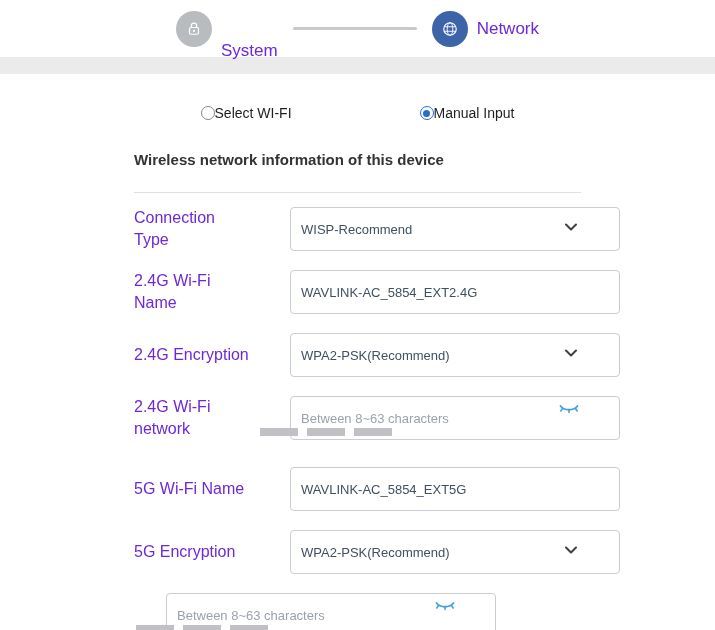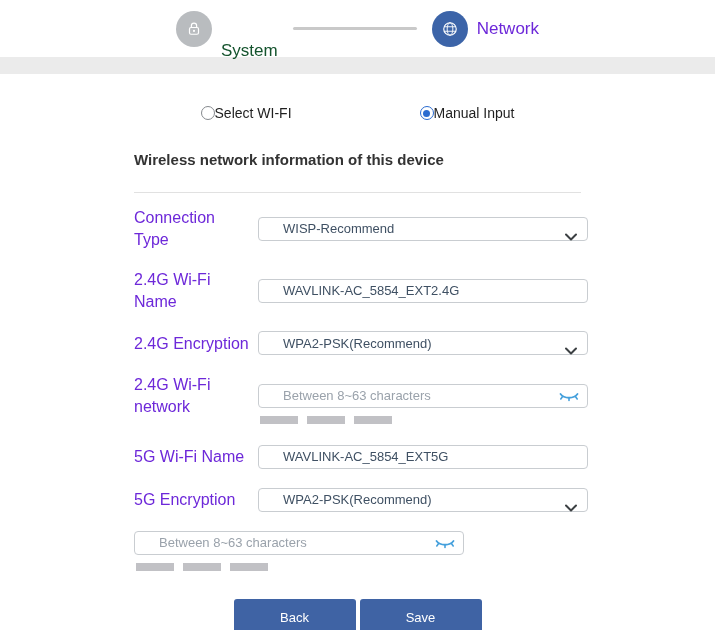--- a/index.html
+++ b/index.html
@@ -15,21 +15,21 @@
     display:flex;align-items:center;justify-content:center;gap:9px;
   }
   .step{display:flex;align-items:center;gap:9px;}
   .step-circle{
     width:36px;height:36px;border-radius:50%;
     display:flex;align-items:center;justify-content:center;flex:0 0 auto;
   }
   .step-circle.gray{background:#b9bcbf;}
   .step-circle.blue{background:#3c64a8;}
   .step-label{font-size:17px;}
-  .step-label.system{color:#14532d;margin-top:44px;}
+  .step-label.system{color:#6d28d9;margin-top:44px;}
   .step-label.network{color:#6d28d9;}
   .connector{width:124px;height:3px;background:#c9c9c9;margin:0 6px;border-radius:2px;}
   .band{height:17px;background:#ebebeb;}
 
   
   .radio-row{
     margin-top:31px;
     display:flex;justify-content:center;gap:128px;
     font-size:14px;color:#1f1f1f;
   }
@@ -57,25 +57,25 @@
   .form-row{display:flex;align-items:center;margin-bottom:19px;}
   .form-row.pwd-row{margin-bottom:27px;}
   .form-label{
     width:124px;flex:0 0 auto;
     font-size:16px;color:#6d28d9;line-height:1.35;
     padding-right:6px;box-sizing:border-box;
   }
   .control{width:330px;flex:0 0 auto;}
   .input-wrap,.select-wrap{position:relative;width:330px;}
   .text-input,select{
-    width:330px;height:24px;box-sizing:border-box;
+    width:330px;height:44px;box-sizing:border-box;
     border:1px solid #c9cdd1;border-radius:4px;background:#fff;
     font-family:"Liberation Sans", sans-serif;
     font-size:13px;color:#3f5063;
-    padding:0 24px;outline:none;display:block;
+    padding:0 10px;outline:none;display:block;margin-left:32px;
   }
   .text-input.with-eye{padding-right:36px;}
   .text-input::placeholder{color:#9aa2ab;opacity:1;}
   select{
     -webkit-appearance:none;-moz-appearance:none;appearance:none;
     padding-right:30px;cursor:pointer;
   }
   .chevron{
     position:absolute;right:11px;top:10px;pointer-events:none;
   }

